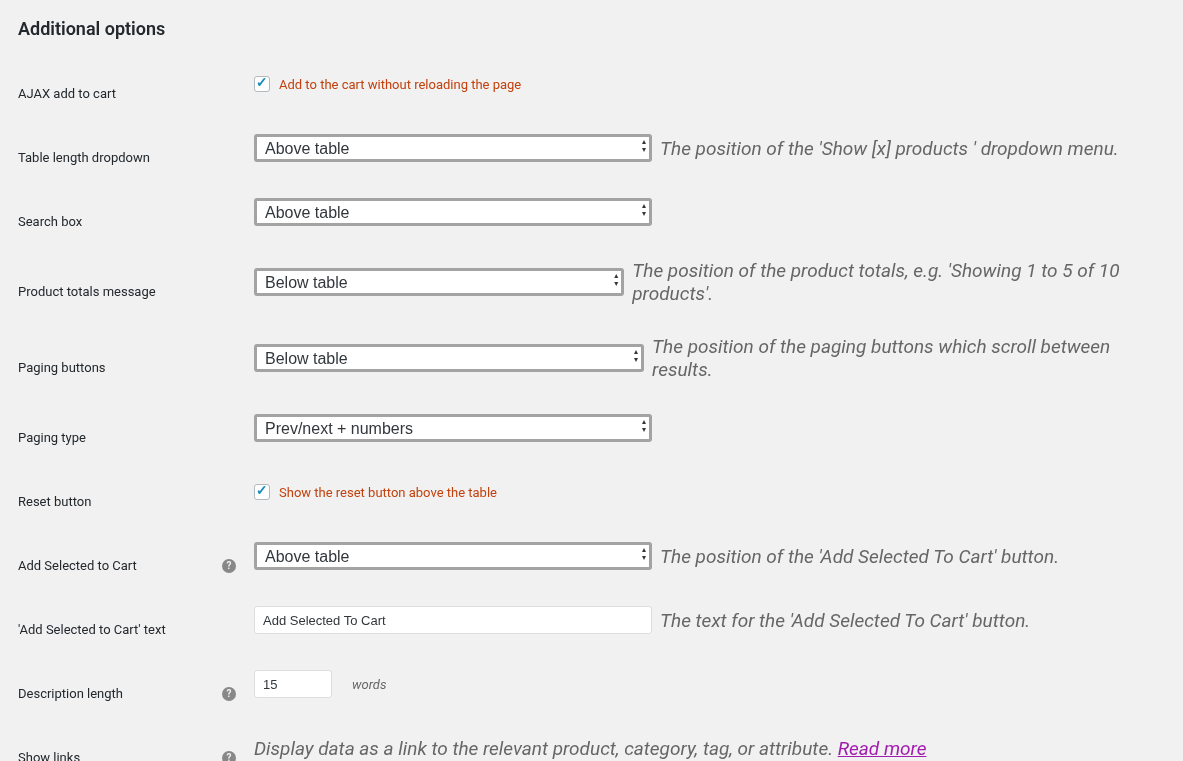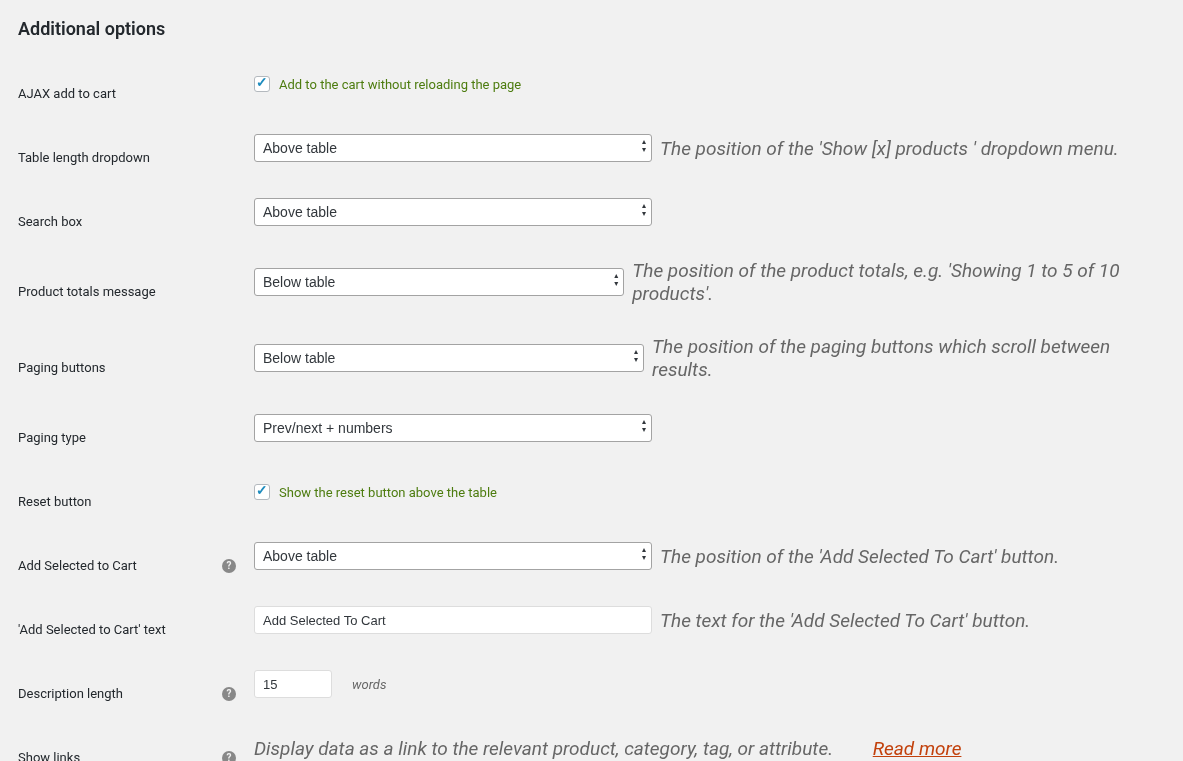--- a/index.html
+++ b/index.html
@@ -91,34 +91,34 @@
     input[type="checkbox"]:checked::after {
       content: "✓";
       position: absolute;
       color: #1e8cbe;
       font-size: 14px;
       font-weight: bold;
       left: 1px;
       top: -3px;
     }
     .checkbox-label {
-      color: #4d7c0f;
+      color: #c2410c;
       font-size: 13px;
     }
     .select-wrap {
       position: relative;
       width: 398px;
     }
     select {
       width: 100%;
       height: 28px;
       padding: 2px 26px 2px 8px;
-      font-size: 14px;
+      font-size: 16px;
       color: #32373c;
-      border: 1px solid #a3a3a3;
+      border: 3px solid #a3a3a3;
       border-radius: 3px;
       background: #fff;
       appearance: none;
       cursor: pointer;
     }
     .select-arrows {
       position: absolute;
       right: 6px;
       top: 4px;
       pointer-events: none;
@@ -149,24 +149,23 @@
     }
     .text-small {
       width: 78px;
     }
     .description {
       font-style: italic;
       color: #666;
       font-size: 19px;
     }
     .link {
-      color: #c2410c;
+      color: #a21caf;
       text-decoration: underline;
       cursor: pointer;
-      margin-left: 35px;
     }
     .words-label {
       font-style: italic;
       color: #666;
       margin-left: 12px;
     }
   </style>
 </head>
 <body>
 

